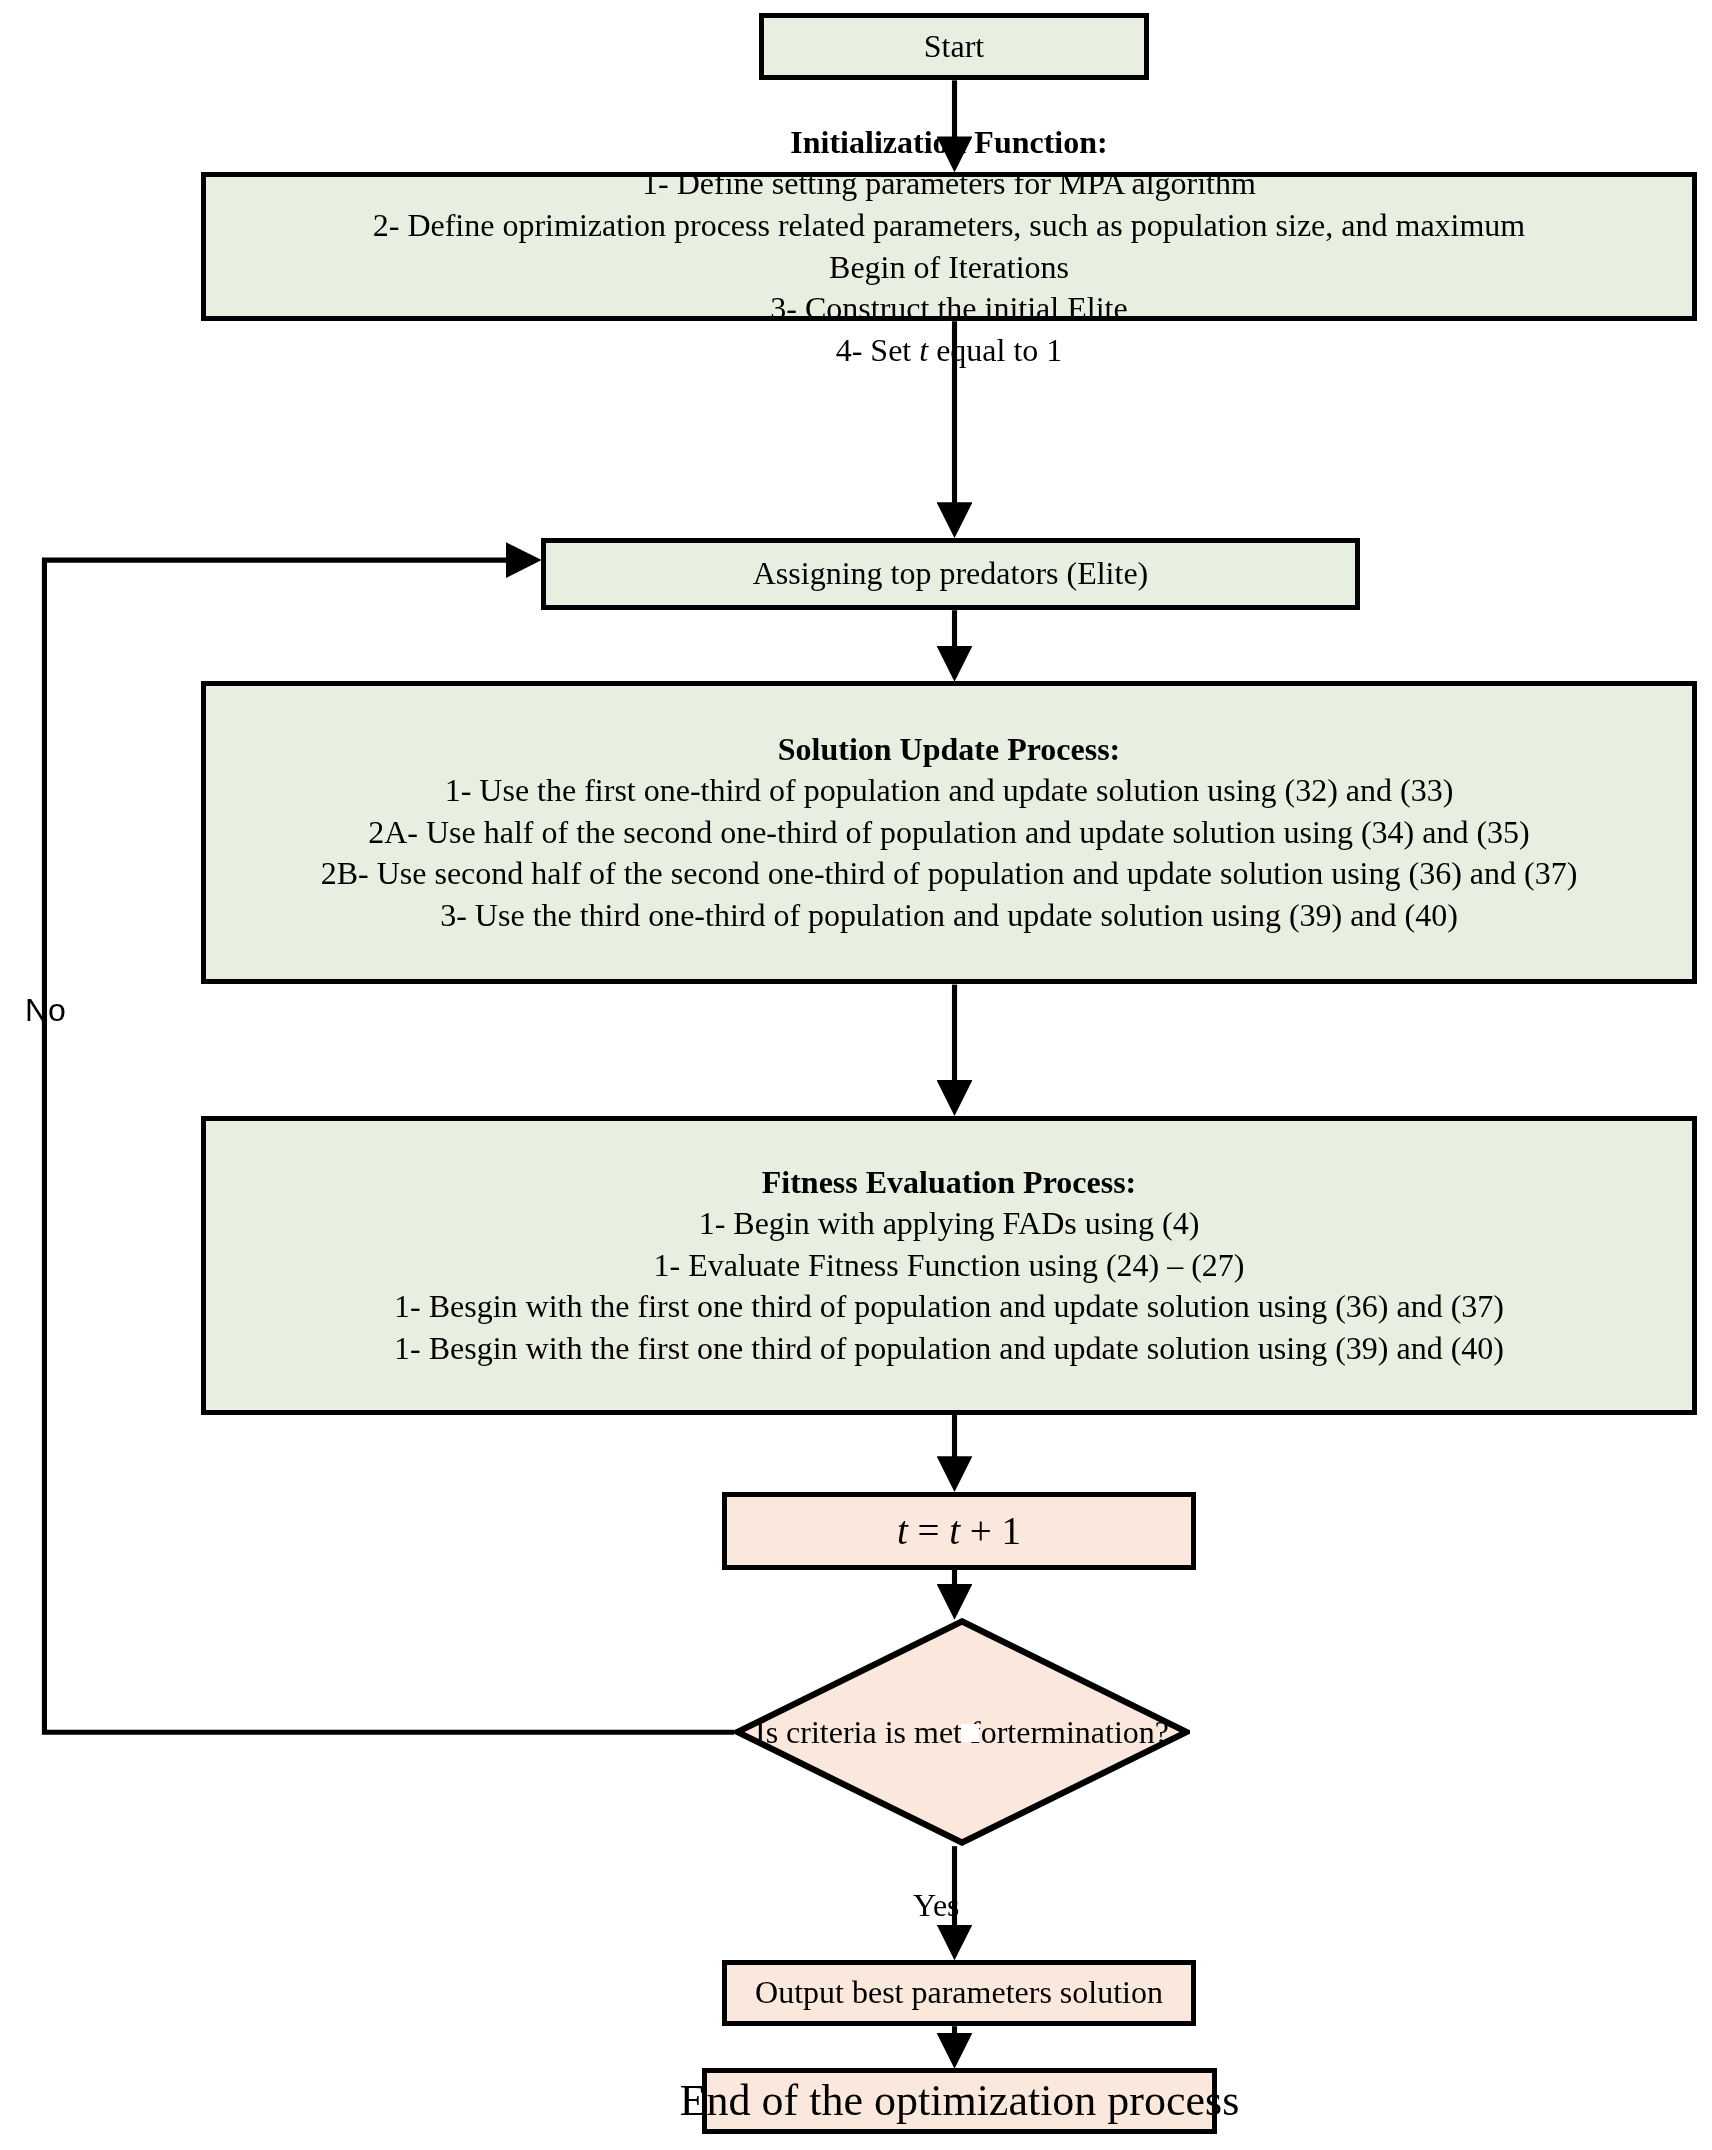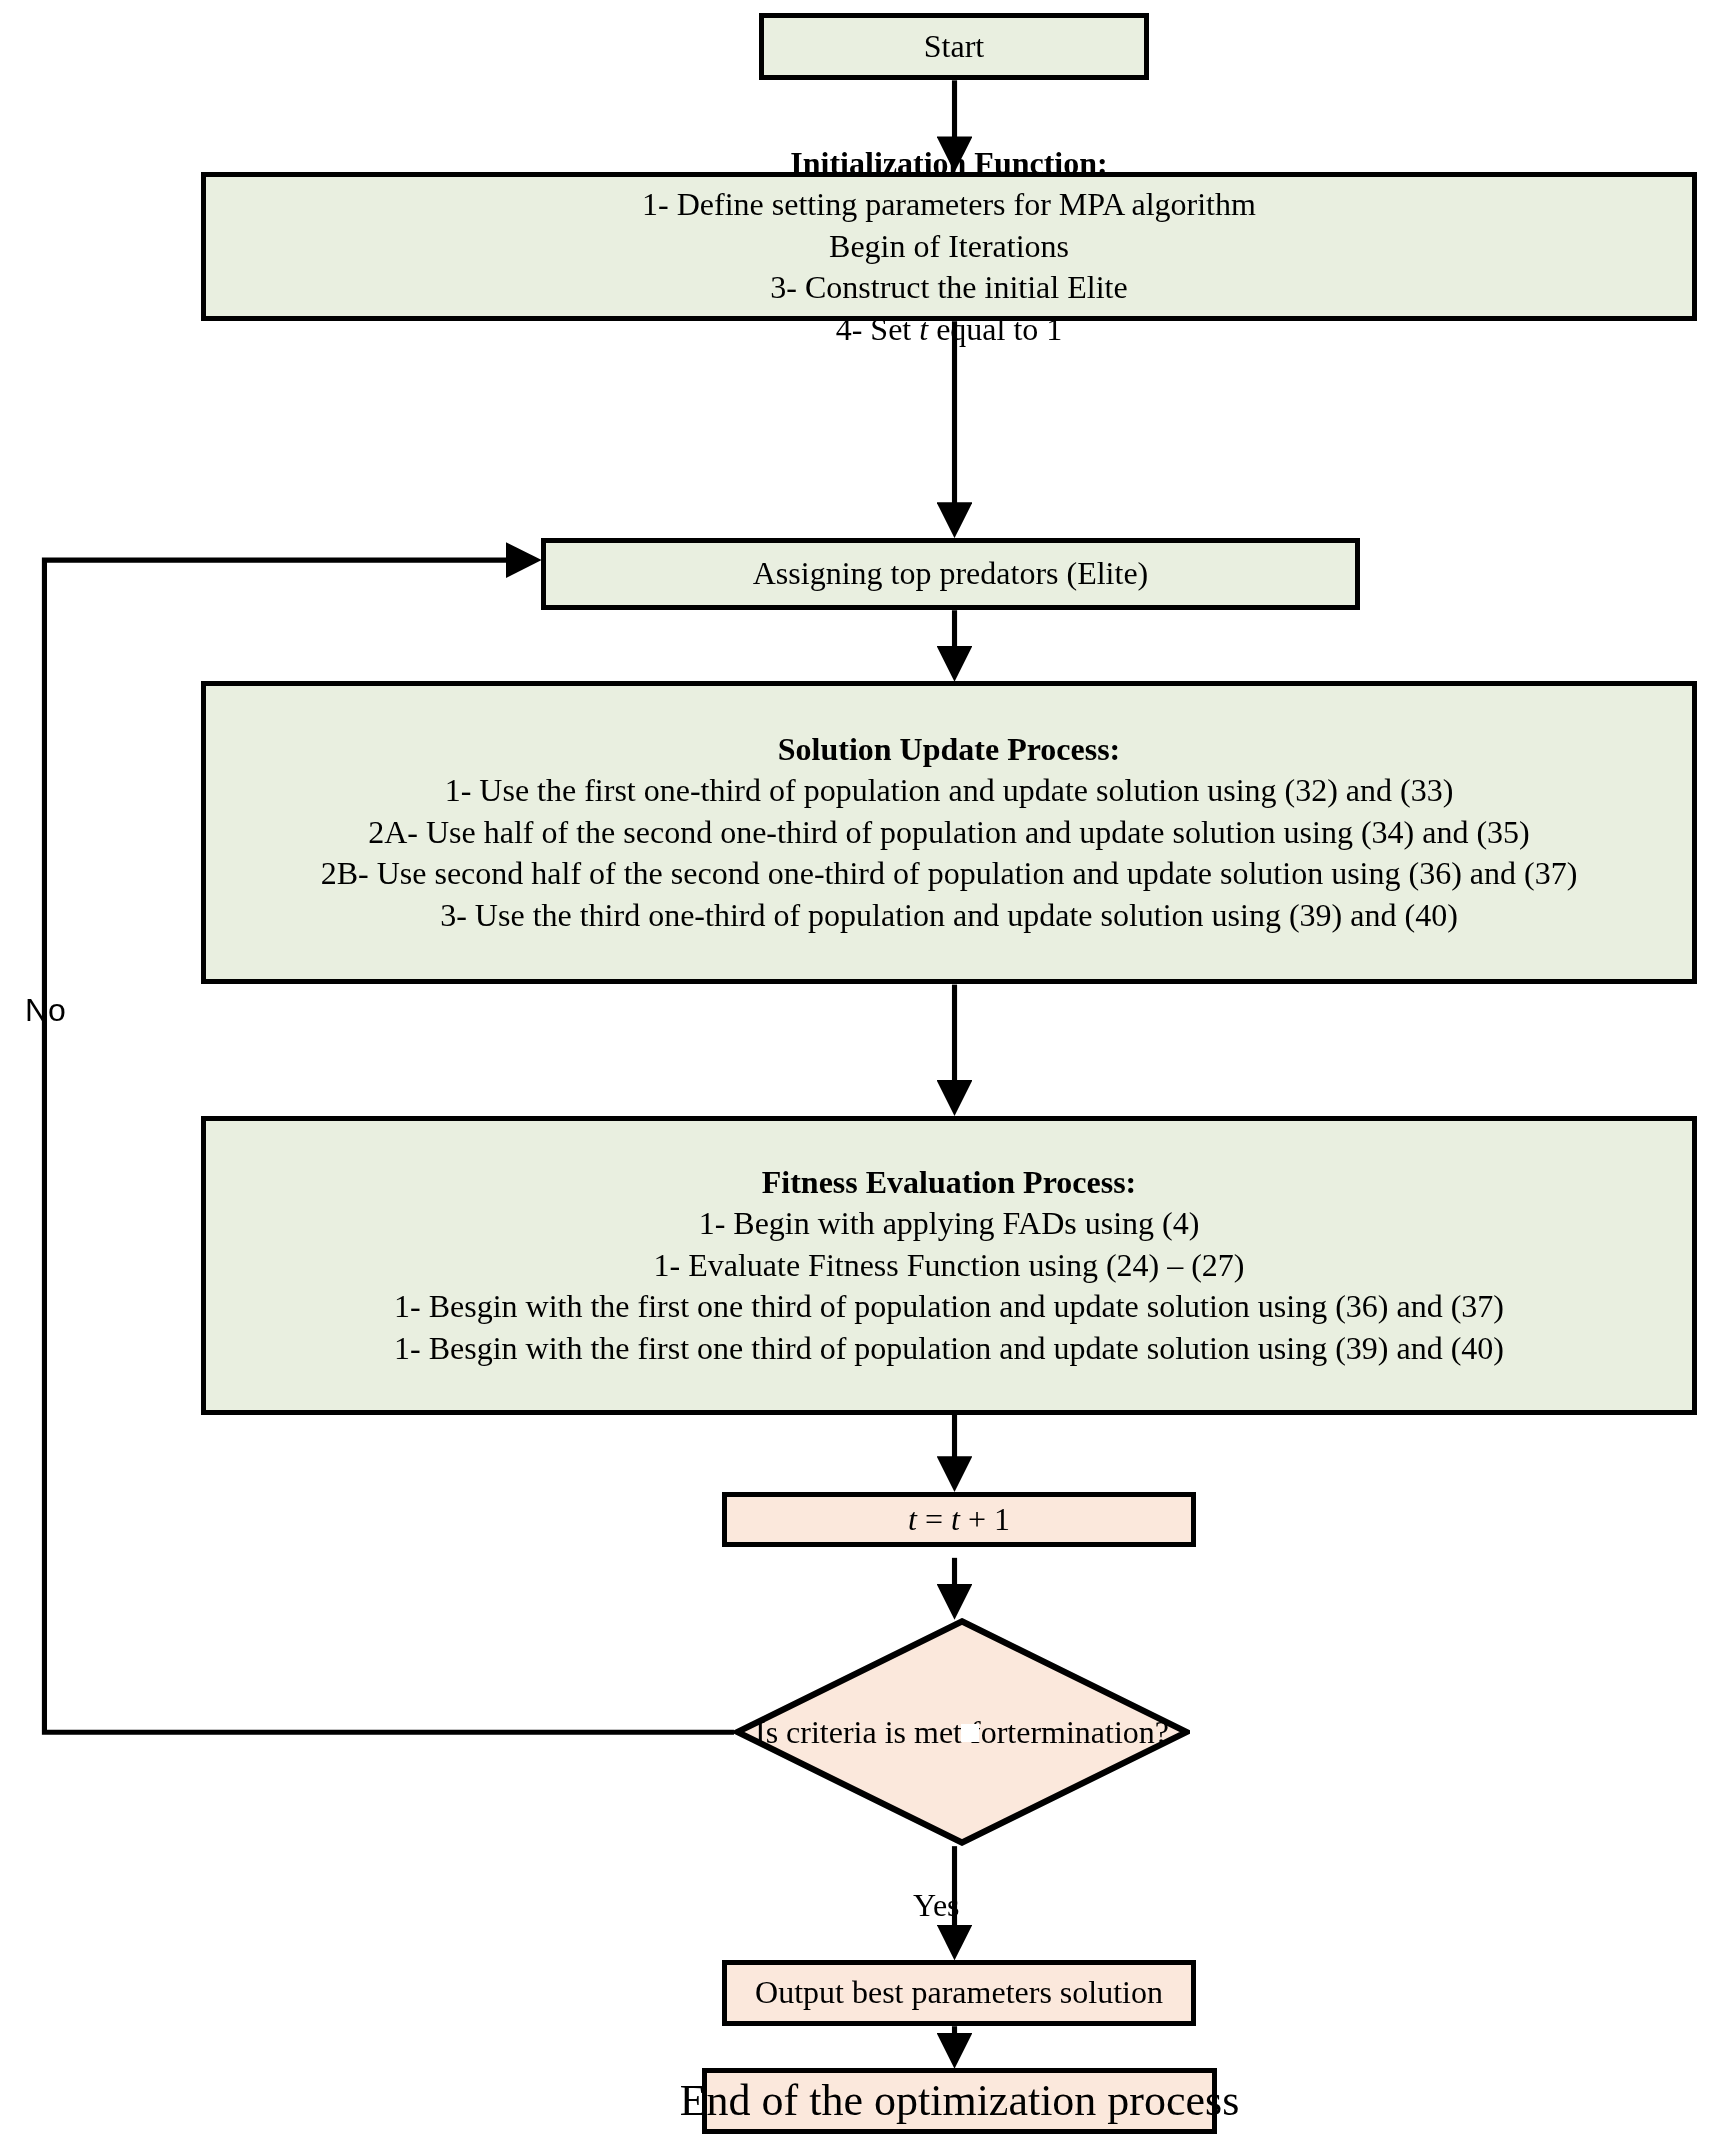--- a/index.html
+++ b/index.html
@@ -61,22 +61,22 @@
     left: 201px; top: 681px; width: 1496px; height: 303px;
     font-size: 32px;
     padding: 3.4px 10.3px;
   }
   #node-fitness {
     left: 201px; top: 1116px; width: 1496px; height: 299px;
     font-size: 32px;
     padding: 3.4px 10.3px;
   }
   #node-increment {
-    left: 722px; top: 1492px; width: 474px; height: 55px;
-    font-size: 32px;
+    left: 722px; top: 1492px; width: 474px; height: 78px;
+    font-size: 39px;
   }
   #node-output {
     left: 722px; top: 1960px; width: 474px; height: 66px;
     font-size: 32px;
   }
   #node-end {
     left: 702px; top: 2068px; width: 515px; height: 66px;
     font-size: 44px;
   }
 
@@ -147,20 +147,21 @@
     <path d="M 1288 3040 L 78 3040 L 78 983 L 940 983" fill="none" stroke="#000000" stroke-width="9" marker-end="url(#arrowhead)"></path>
   </svg>
 
   <div class="node green" id="node-start">
     <span class="line">Start</span>
   </div>
 
   <div class="node green" id="node-init">
     <span class="line hdr">Initialization Function:</span>
     <span class="line">1- Define setting parameters for MPA algorithm</span>
+    <span class="line">2- Define oprimization process related parameters, such as population size, and maximum</span>
     <span class="line">Begin of Iterations</span>
     <span class="line">3- Construct the initial Elite</span>
     <span class="line"><span>4- Set </span><span class="it">t</span><span> equal to 1</span></span>
   </div>
 
   <div class="node green" id="node-assign">
     <span class="line">Assigning top predators (Elite)</span>
   </div>
 
   <div class="node green" id="node-solution">

